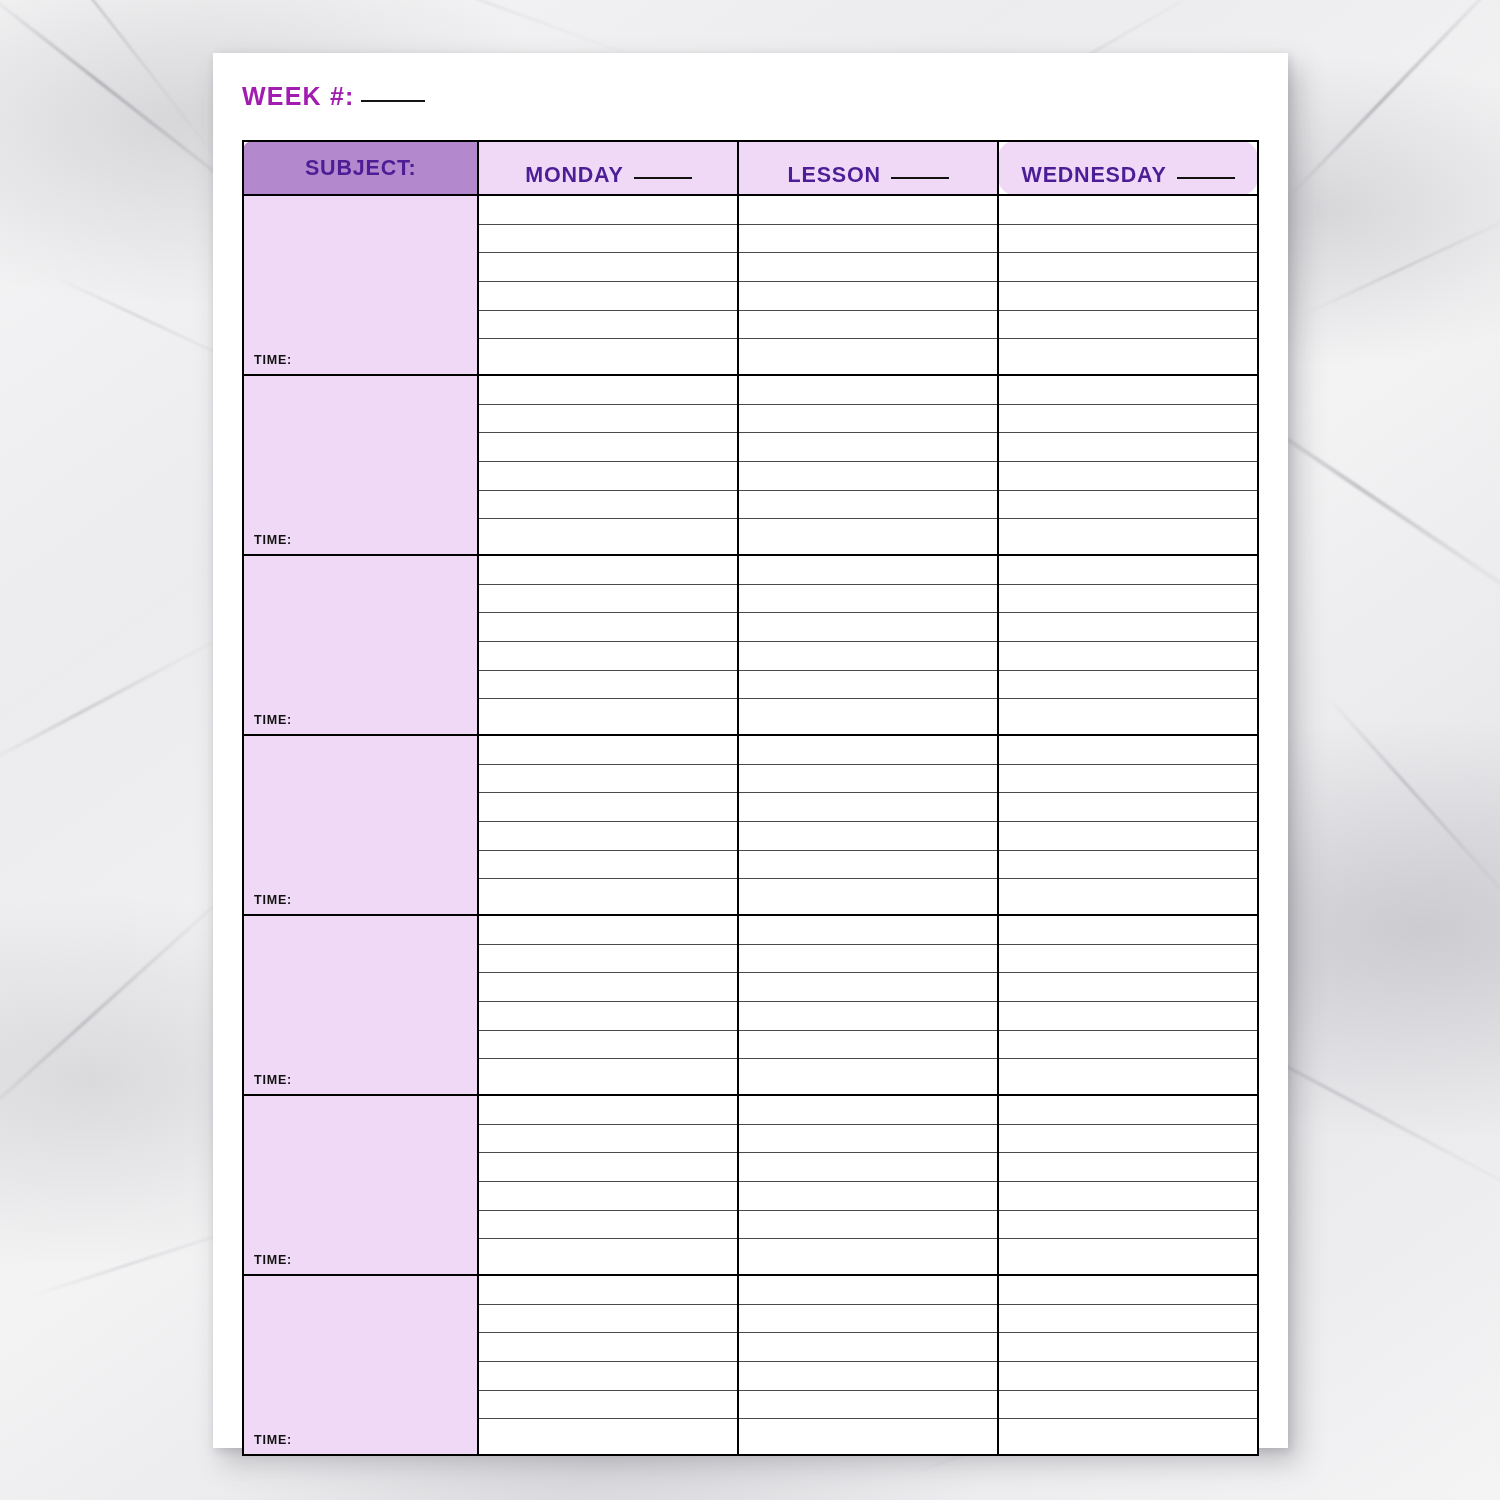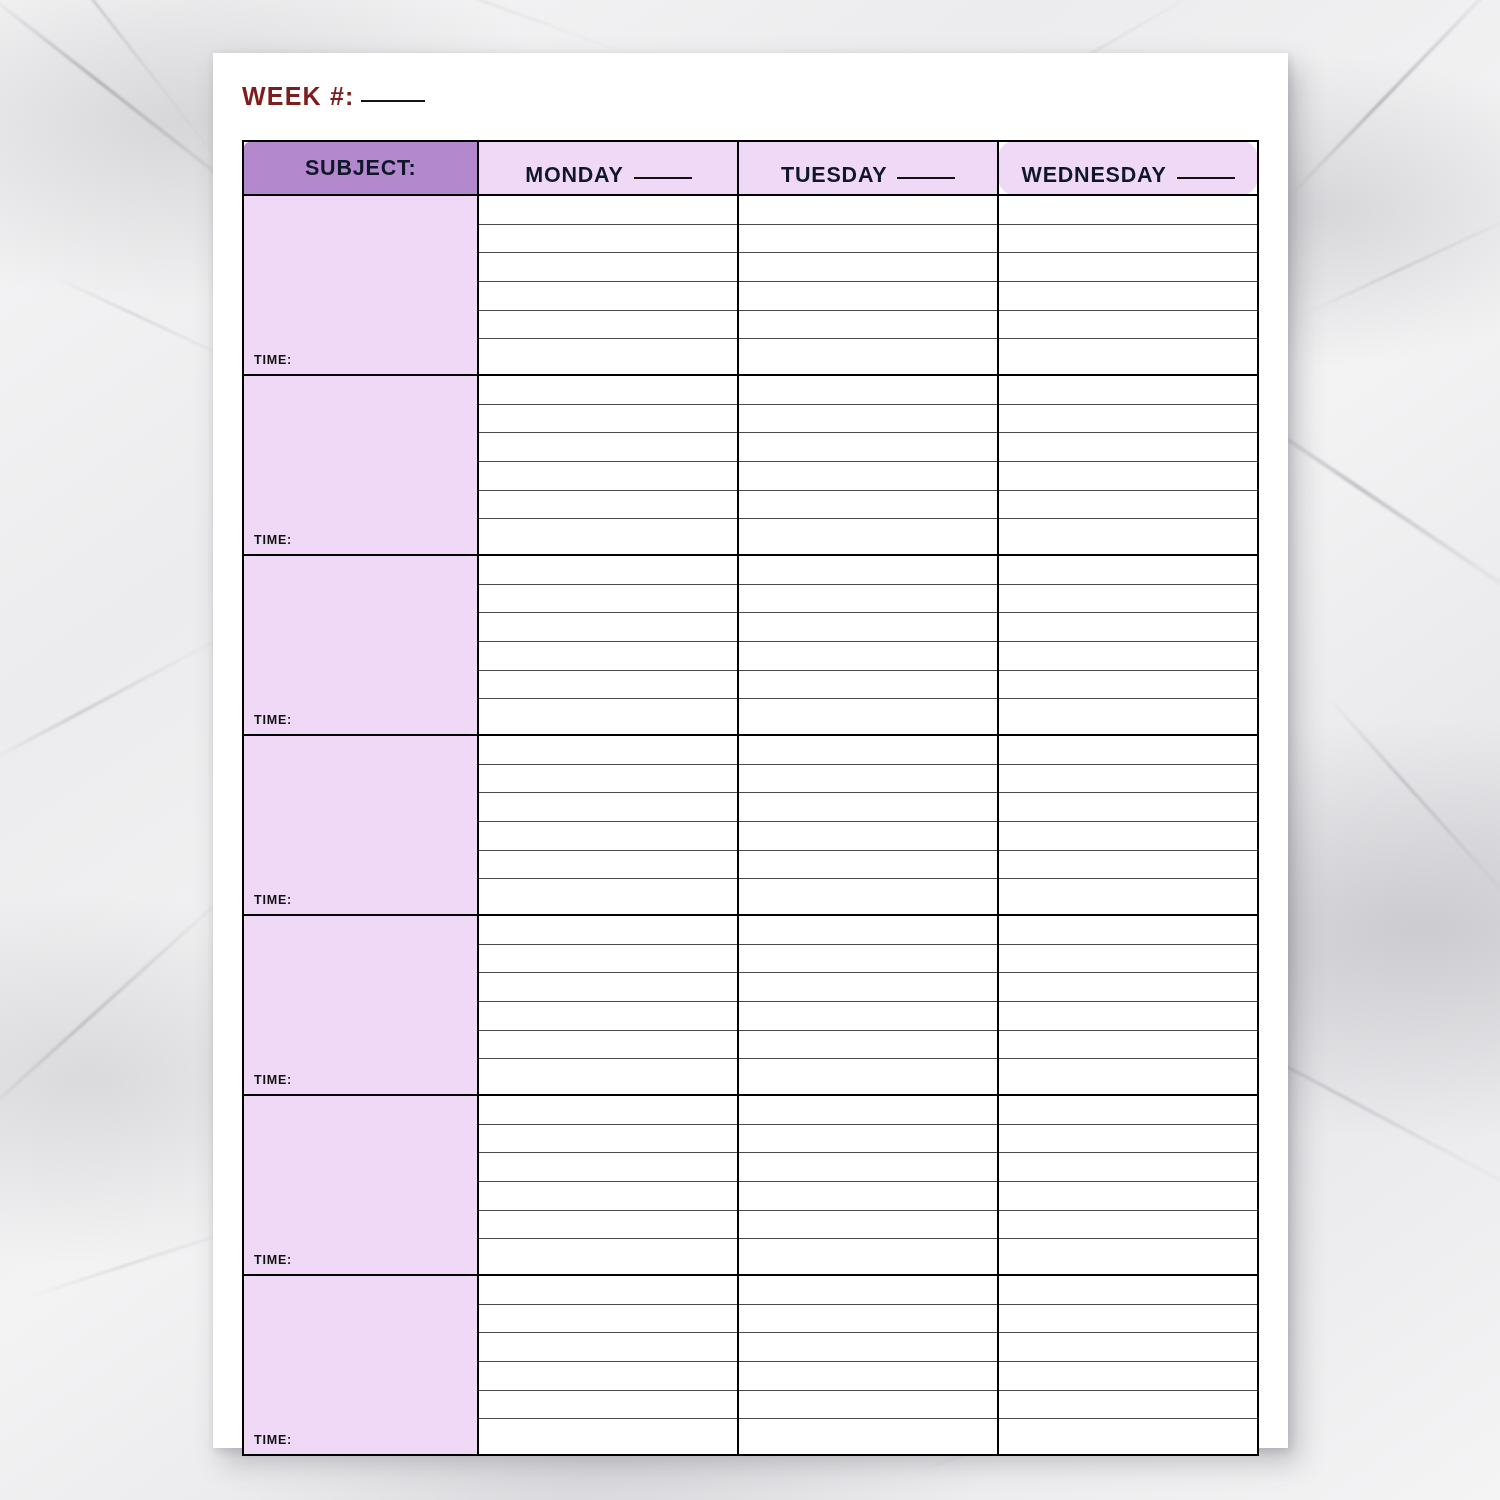--- a/index.html
+++ b/index.html
@@ -85,21 +85,21 @@
   .week-wrap {
     display: flex;
     align-items: baseline;
     gap: 6px;
     padding-right: 2px;
   }
   .week-label {
     font-size: 25px;
     letter-spacing: 1.2px;
     font-weight: bold;
-    color: #7f1d1d;
+    color: #a21caf;
     white-space: nowrap;
   }
   .week-blank {
     display: inline-block;
     width: 64px;
     border-bottom: 2.5px solid #141414;
     height: 1px;
     position: relative;
     top: -3px;
   }
@@ -114,21 +114,21 @@
   .plan-table col.c-subject { width: 23.2%; }
   .plan-table col.c-day { width: 25.6%; }
 
   thead th {
     border: 2.2px solid #000;
     background: #efd9f7;
     height: 52px;
     font-size: 21.5px;
     font-weight: bold;
     letter-spacing: 0.8px;
-    color: #0f172a;
+    color: #4c1d95;
     padding: 0;
     vertical-align: middle;
   }
   thead th.subject-head {
     background: #b388cc;
     border-top-left-radius: 9px;
   }
   thead th:last-child {
     border-top-right-radius: 9px;
     border-radius: 17px;
@@ -228,21 +228,21 @@
             <span>SUBJECT:</span>
           </th>
           <th>
             <div class="day-head-inner">
               <span>MONDAY</span>
               <span class="day-blank"></span>
             </div>
           </th>
           <th>
             <div class="day-head-inner">
-              <span>TUESDAY</span>
+              <span>LESSON</span>
               <span class="day-blank"></span>
             </div>
           </th>
           <th>
             <div class="day-head-inner">
               <span>WEDNESDAY</span>
               <span class="day-blank"></span>
             </div>
           </th>
         </tr>

